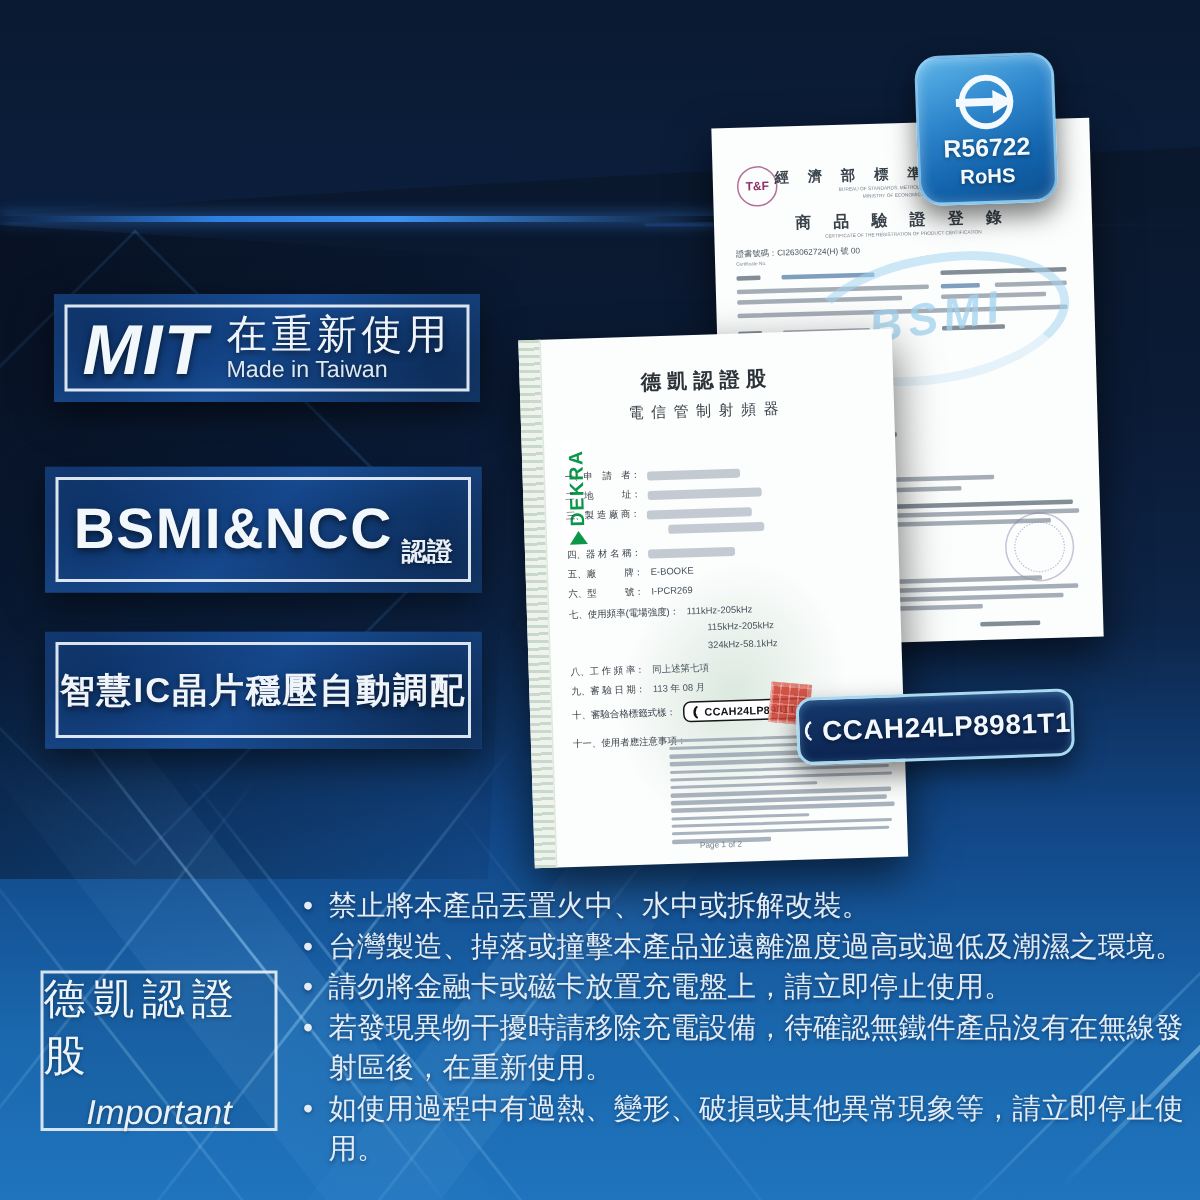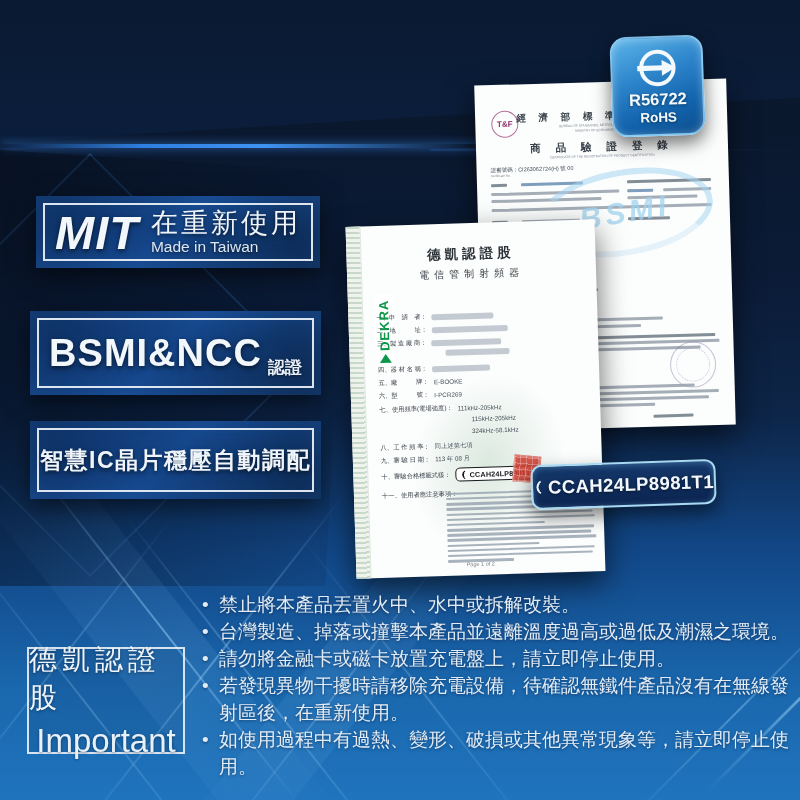--- a/index.html
+++ b/index.html
@@ -105,21 +105,21 @@
     background:linear-gradient(180deg,#14386b 0%,#0b2450 100%);
     border:2.5px solid #a9d9f1;box-shadow:0 8px 18px rgba(0,0,0,.5), inset 0 1px 6px rgba(140,200,240,.35);
     display:flex;align-items:center;justify-content:center;gap:4px;}
   .ncc-code{font-size:18.5px;font-weight:700;color:#f2f8fd;letter-spacing:.4px;text-shadow:0 1px 3px rgba(0,0,0,.5);}
 
   
   .note-box{left:27px;top:647px;width:158px;height:107px;border:2px solid rgba(240,246,252,.88);
     display:flex;flex-direction:column;align-items:center;justify-content:center;gap:5px;
     background:rgba(12,40,80,.10);}
   .note-zh{font-size:28px;color:#eef4fa;letter-spacing:5px;text-shadow:0 1px 3px rgba(0,0,0,.4);}
-  .note-en{font-size:33px;color:#e8f0f8;text-shadow:0 1px 3px rgba(0,0,0,.4);}
+  .note-en{font-size:23px;color:#e8f0f8;text-shadow:0 1px 3px rgba(0,0,0,.4);font-style:italic;}
   .notice{left:202px;top:591px;width:594px;color:#e3ecf5;font-size:19px;line-height:27px;
     text-shadow:0 1px 3px rgba(0,20,50,.5);}
   .nrow{display:flex;}
   .nrow .dot{width:17px;flex:none;}
 </style>
 </head>
 <body>
 
 <div class="stage">
 

